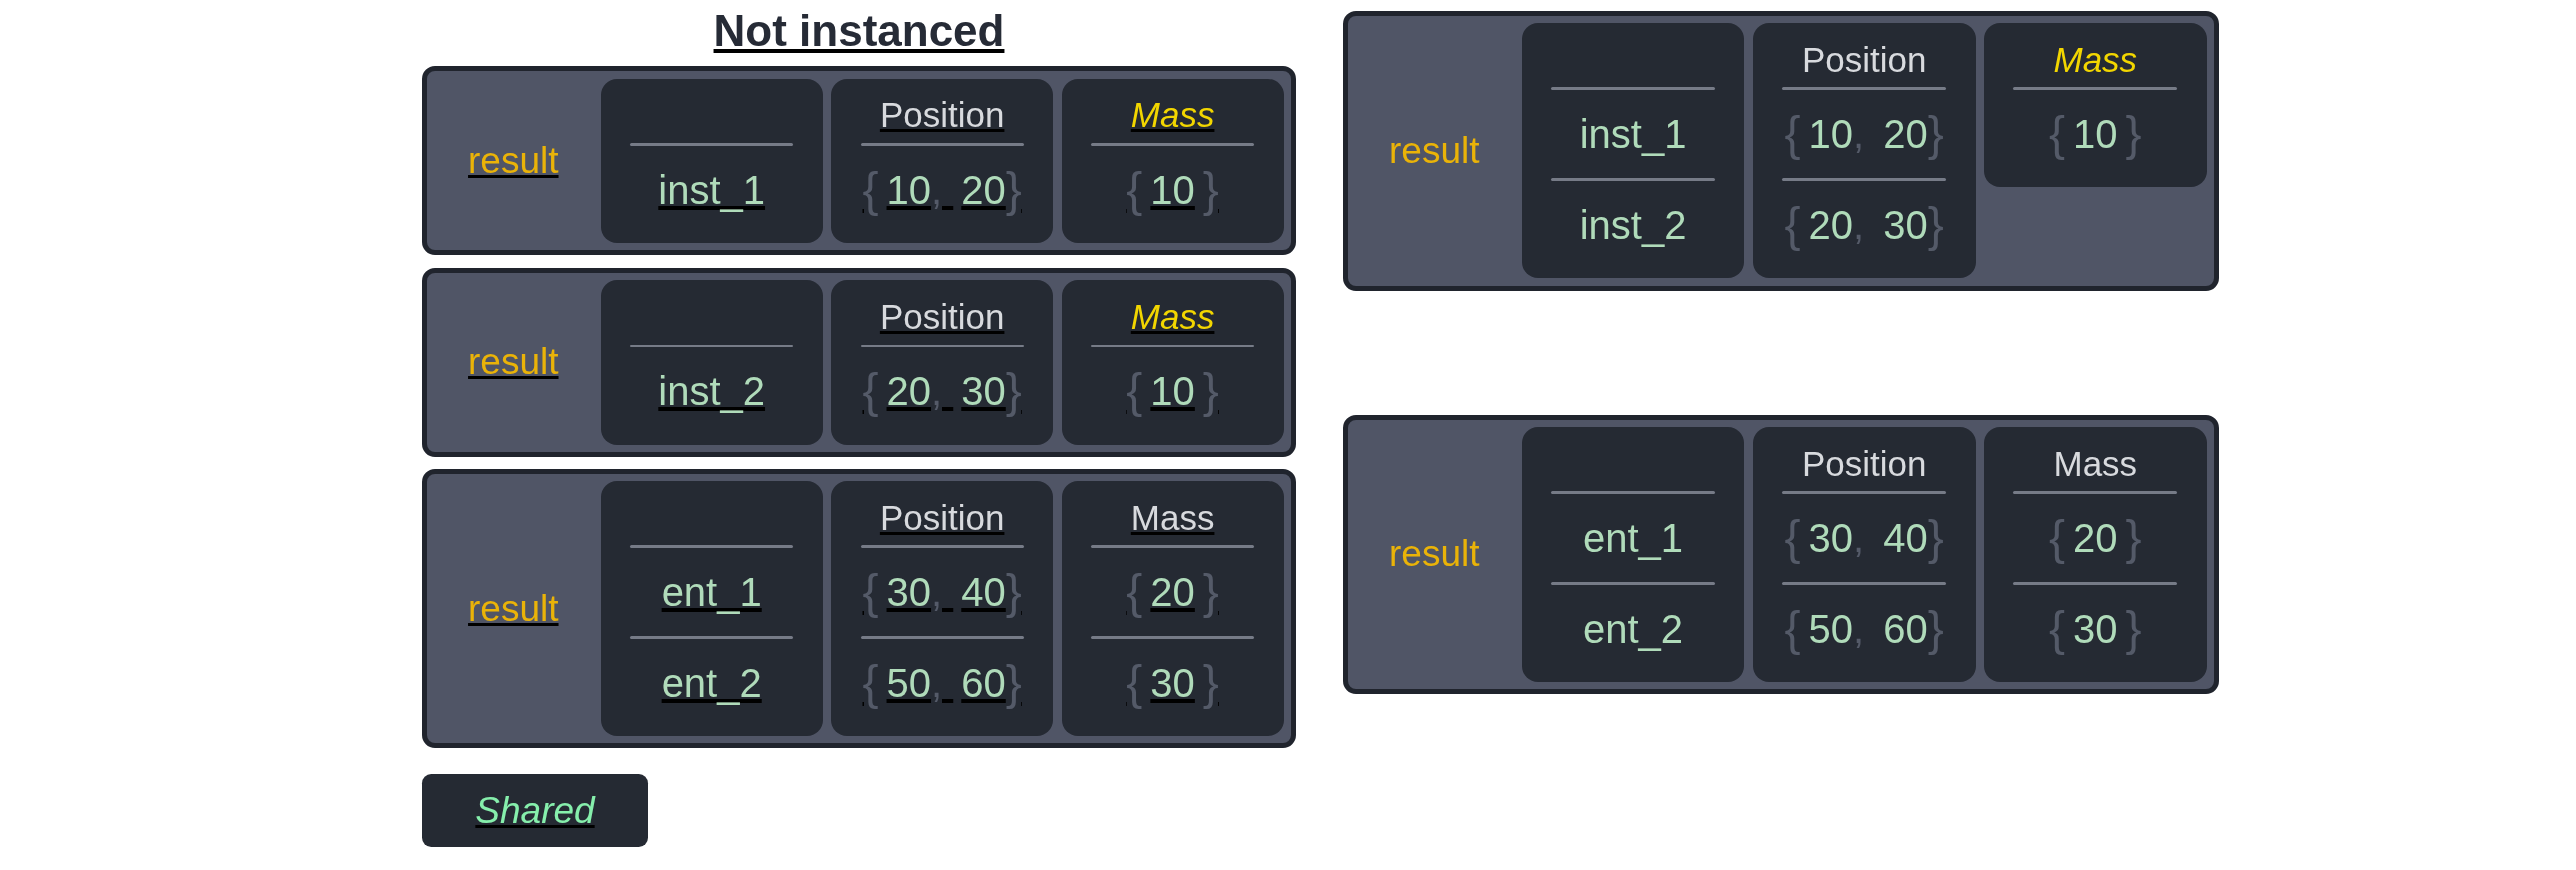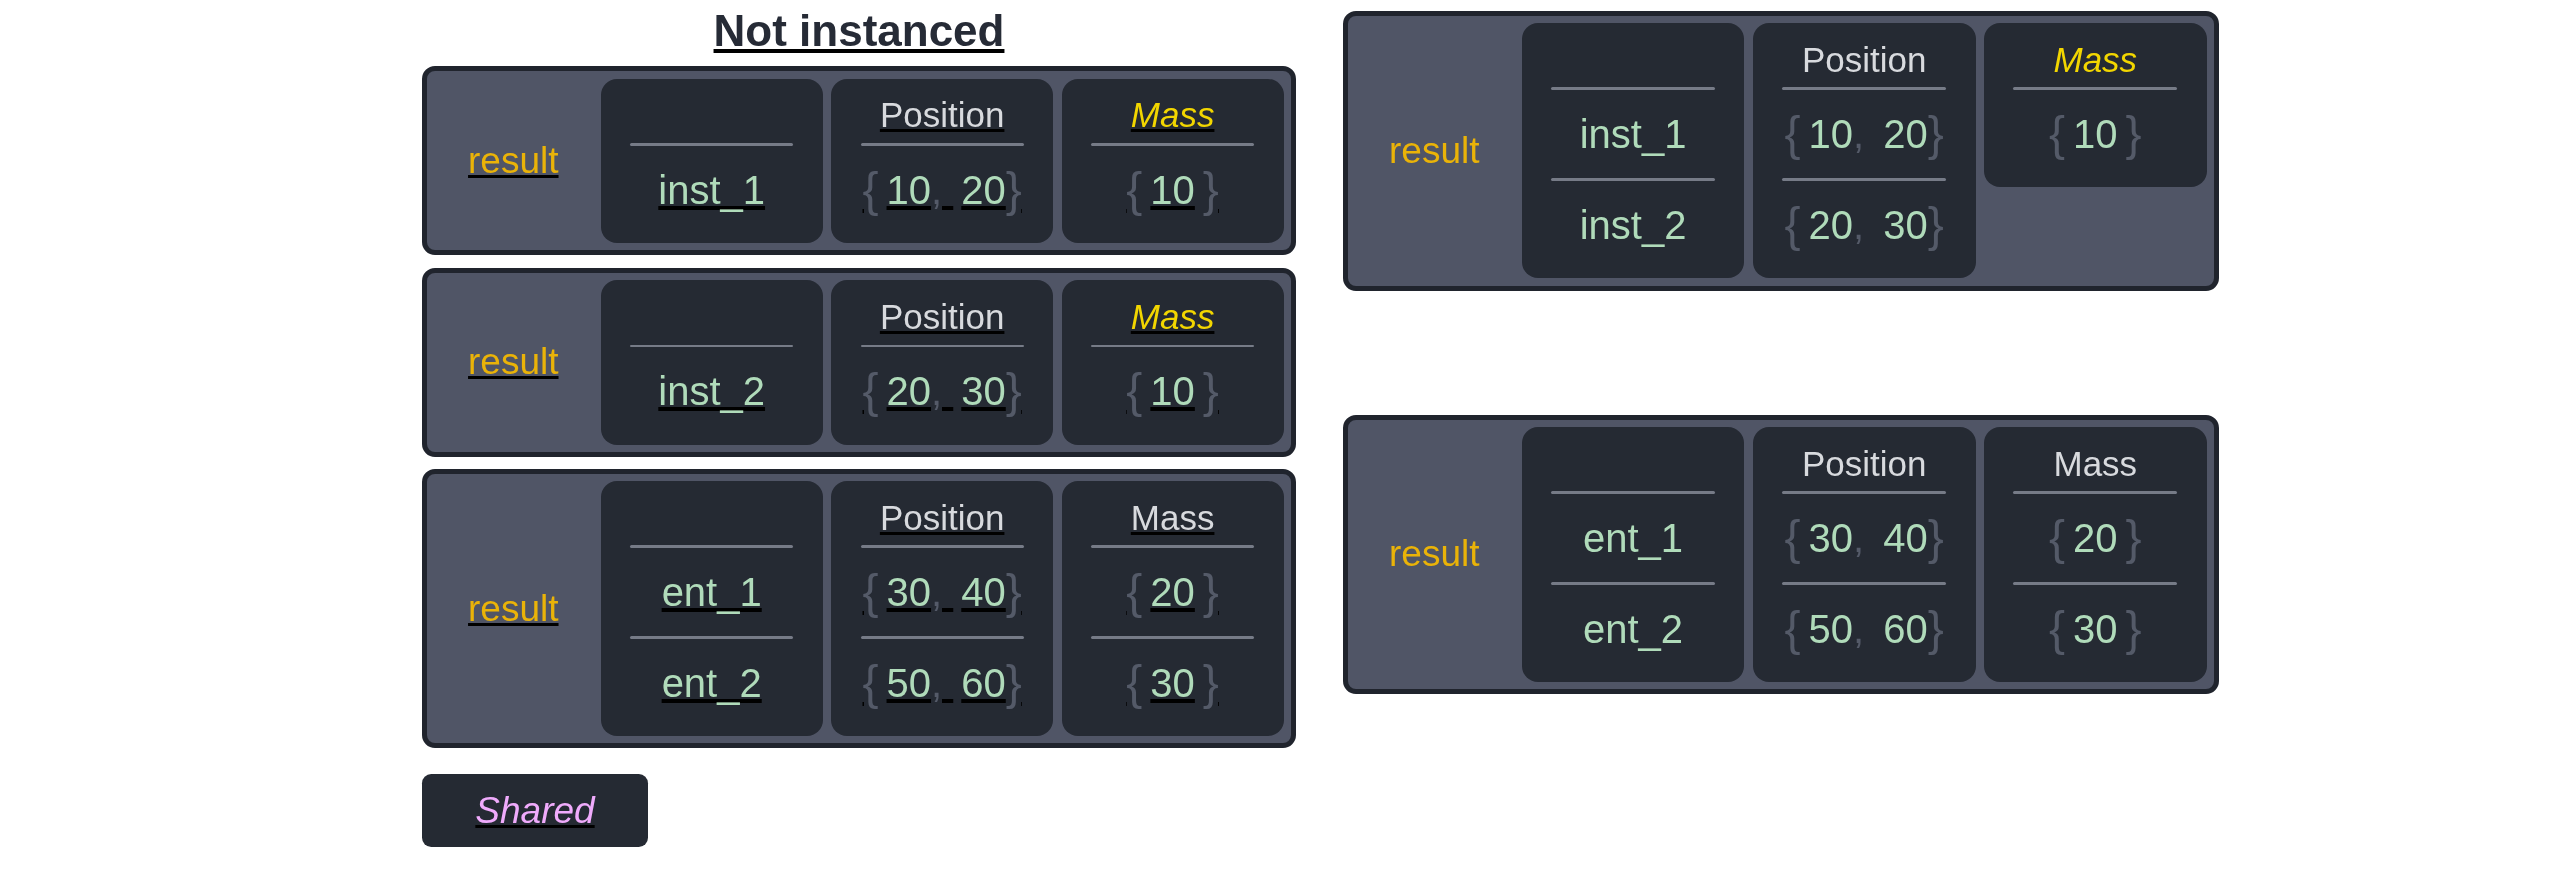--- a/index.html
+++ b/index.html
@@ -97,21 +97,21 @@
     min-width: 226px;
     border-radius: 9.2px;
     background: #252a33;
     display: flex;
     align-items: center;
     justify-content: center;
     padding: 0 37px;
     font-size: 37px;
   }
   .chip-owned  { color: #dfe1e5; }
-  .chip-shared { color: #f0abfc; font-style: italic; }
+  .chip-shared { color: #86efac; font-style: italic; }
 </style>
 </head>
 <body>
 
 <div class="canvas">
 
   <div class="col col-left">
     <div class="sec-title">Not instanced</div>
 
     <div class="qtable tbl-a">

